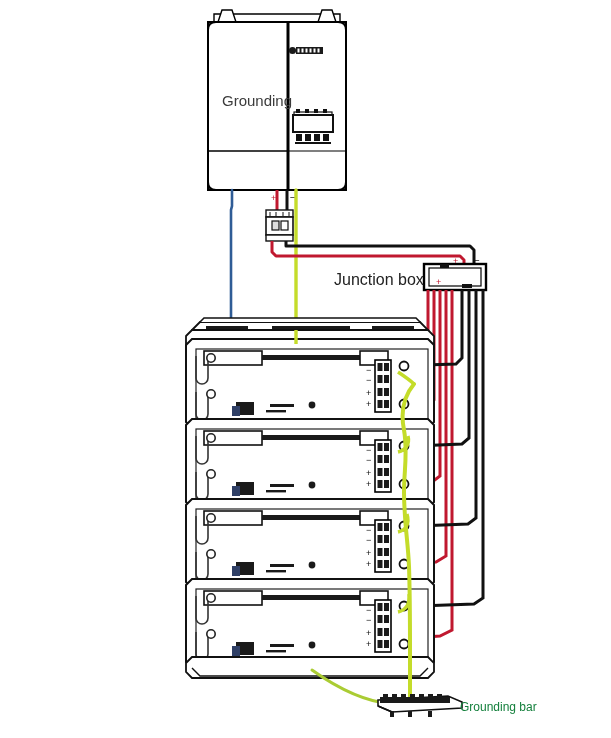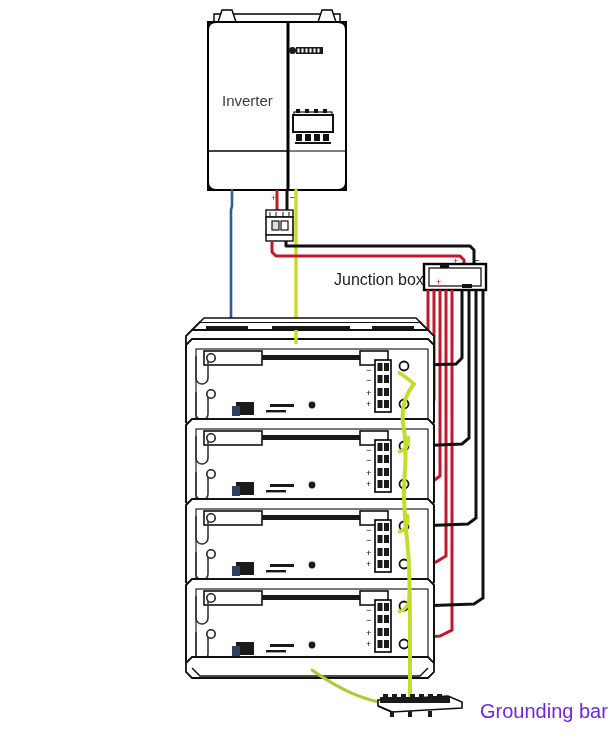--- a/index.html
+++ b/index.html
@@ -42,24 +42,24 @@
     font-size: 15px;
     color: #3b3b3b;
   }
   #label-junction-box {
     left: 334px;
     top: 271px;
     font-size: 16px;
     color: #222222;
   }
   #label-grounding-bar {
-    left: 480px;
+    left: 460px;
     top: 700px;
-    font-size: 20px;
-    color: #6d28d9;
+    font-size: 12px;
+    color: #15803d;
   }
 </style>
 </head>
 <body>
 
 <div id="diagram-root">
 
   <svg id="wiring-svg" viewBox="0 0 611 738" xmlns="http://www.w3.org/2000/svg">
 
     <defs>
@@ -324,19 +324,19 @@
       <g fill="#1a1a1a">
         <rect x="390" y="711" width="4" height="6"></rect>
         <rect x="408" y="711" width="4" height="6"></rect>
         <rect x="428" y="711" width="4" height="6"></rect>
       </g>
       <path d="M378,706 L392,712" fill="none" stroke="#111111" stroke-width="1.6"></path>
     </g>
 
   </svg>
 
-  <div class="lbl" id="label-inverter">Inverter</div>
+  <div class="lbl" id="label-inverter">Grounding</div>
 
   <div class="lbl" id="label-junction-box">Junction box</div>
 
   <div class="lbl" id="label-grounding-bar">Grounding bar</div>
 
 </div>
 
 </body></html>

